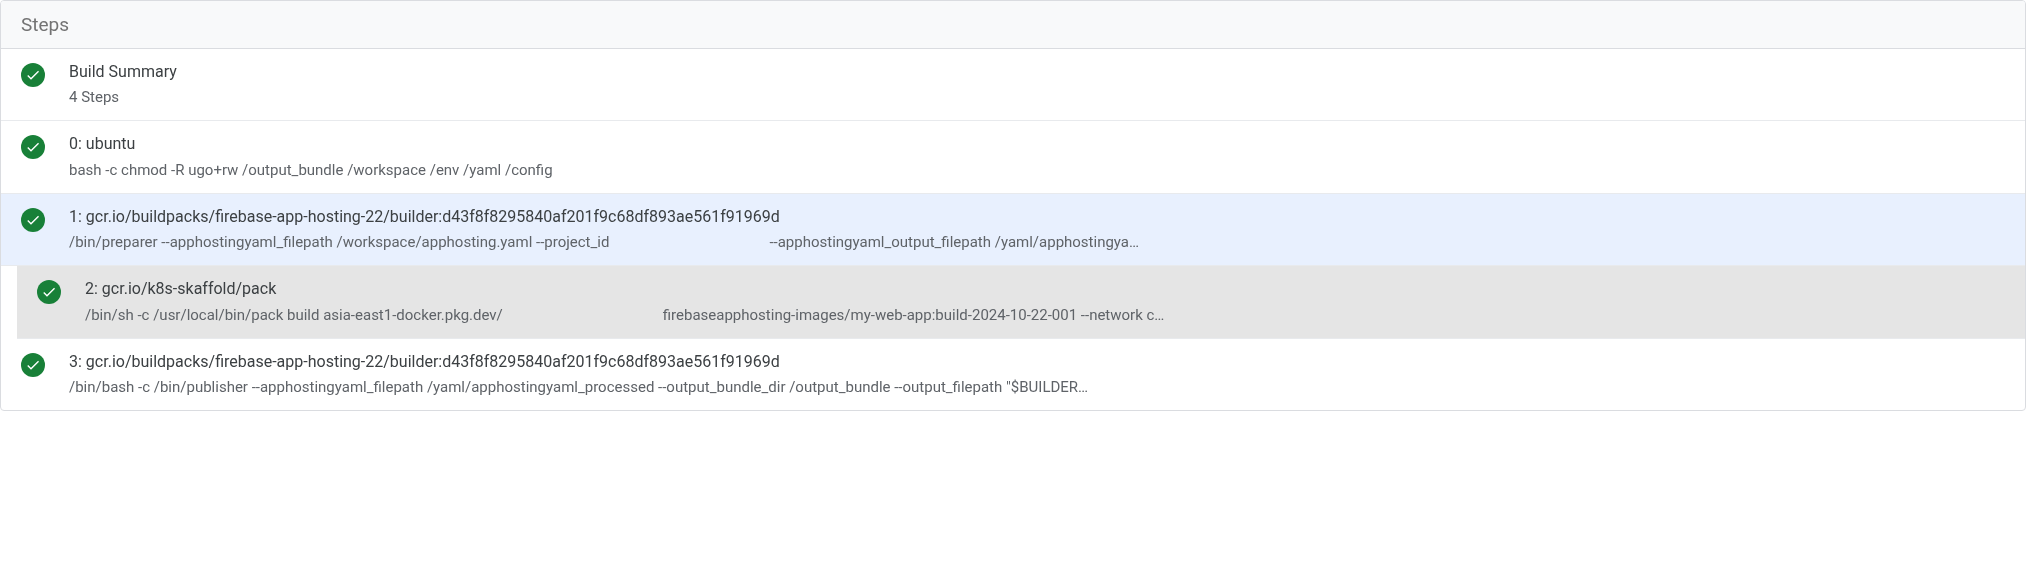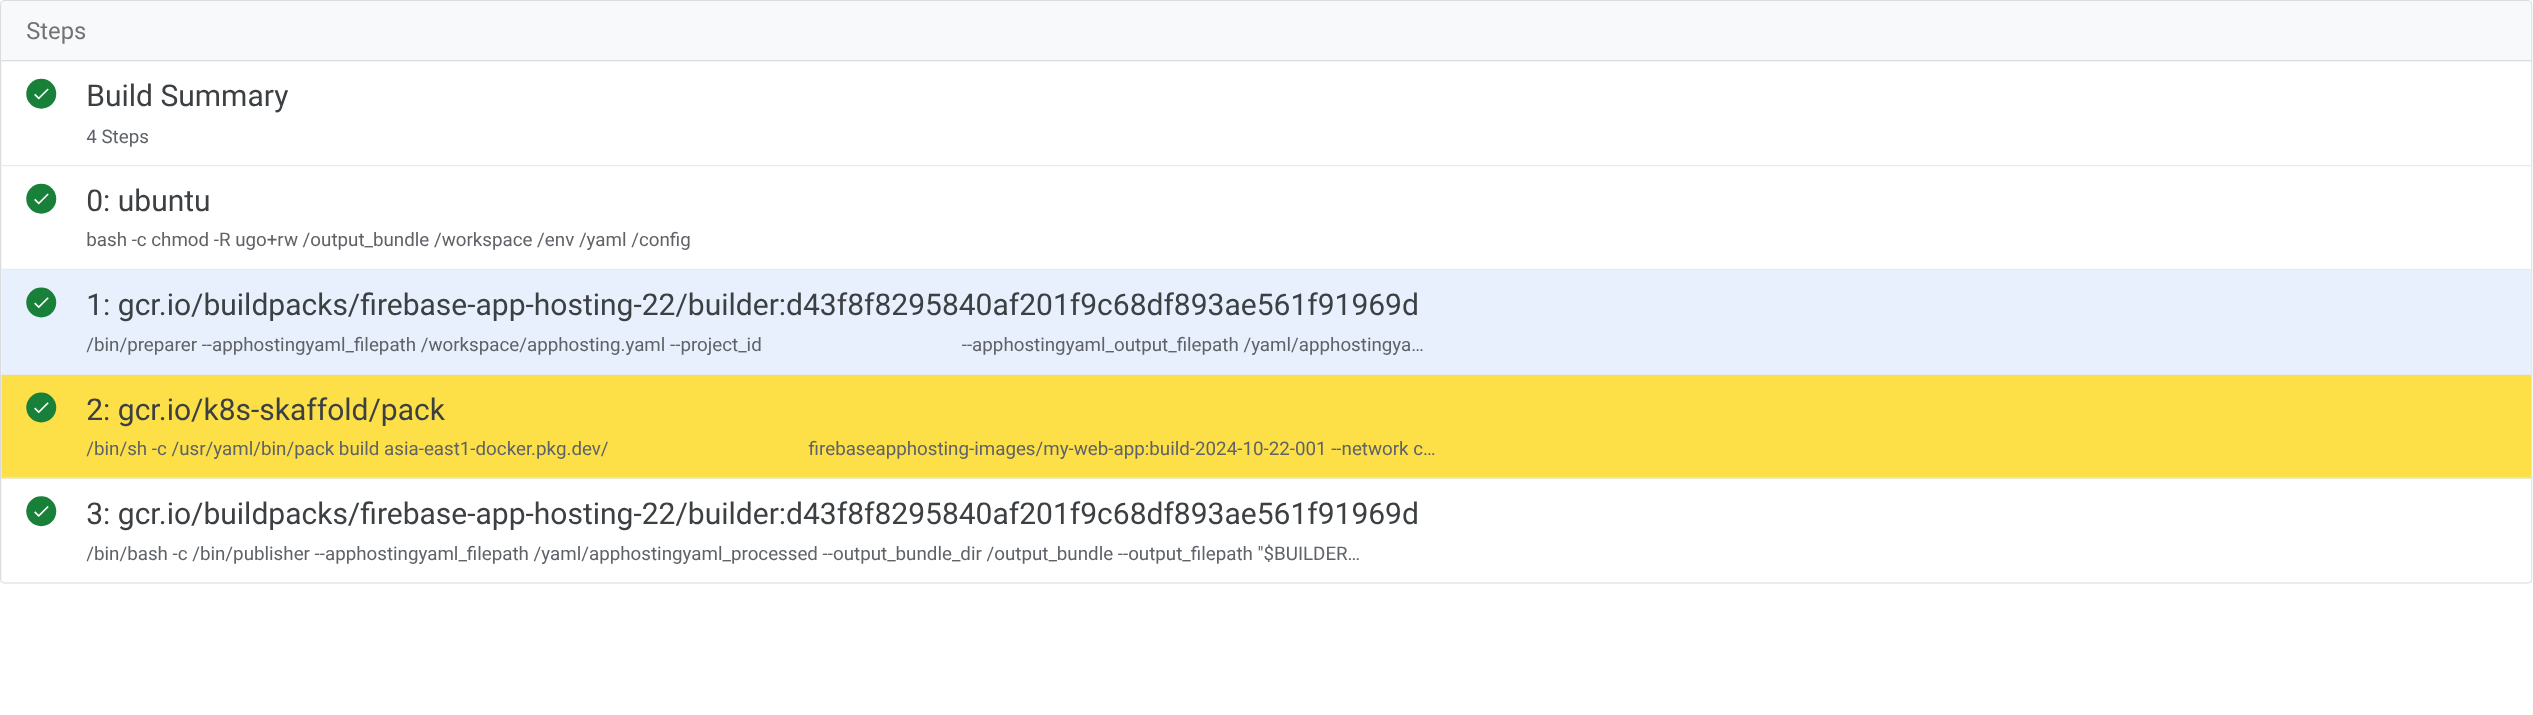--- a/index.html
+++ b/index.html
@@ -32,21 +32,22 @@
       border-bottom: 1px solid #e8eaed;
       cursor: pointer;
     }
     .step-row:last-child {
       border-bottom: none;
     }
     .step-row.selected {
       background: #e8f0fe;
     }
     .step-row.alt {
-      background: #fde047;
+      background: #e5e5e5;
+      margin-left: 16px;
     }
     .status-icon {
       flex-shrink: 0;
       width: 24px;
       height: 24px;
       margin-right: 24px;
       margin-top: 2px;
     }
     .check-circle {
       width: 24px;
@@ -61,21 +62,21 @@
       width: 16px;
       height: 16px;
       fill: #fff;
     }
     .step-content {
       flex: 1;
       min-width: 0;
       overflow: hidden;
     }
     .step-title {
-      font-size: 24px;
+      font-size: 16px;
       color: #3c4043;
       line-height: 1.4;
       margin-bottom: 4px;
     }
     .step-subtitle {
       font-size: 15px;
       color: #5f6368;
       line-height: 1.4;
       white-space: nowrap;
       overflow: hidden;
@@ -142,21 +143,21 @@
     <div class="status-icon">
       <div class="check-circle">
         <svg viewBox="0 0 24 24">
             <path d="M9 16.17L4.83 12l-1.42 1.41L9 19 21 7l-1.41-1.41z"></path>
           </svg>
       </div>
     </div>
     <div class="step-content">
       <div class="step-title">2: gcr.io/k8s-skaffold/pack</div>
       <div class="step-subtitle">
-        <span>/bin/sh -c /usr/yaml/bin/pack build asia-east1-docker.pkg.dev/</span><span class="step-subtitle-gap"></span><span>firebaseapphosting-images/my-web-app:build-2024-10-22-001 --network c…</span>
+        <span>/bin/sh -c /usr/local/bin/pack build asia-east1-docker.pkg.dev/</span><span class="step-subtitle-gap"></span><span>firebaseapphosting-images/my-web-app:build-2024-10-22-001 --network c…</span>
       </div>
     </div>
   </div>
 
   <div class="step-row">
     <div class="status-icon">
       <div class="check-circle">
         <svg viewBox="0 0 24 24">
             <path d="M9 16.17L4.83 12l-1.42 1.41L9 19 21 7l-1.41-1.41z"></path>
           </svg>

